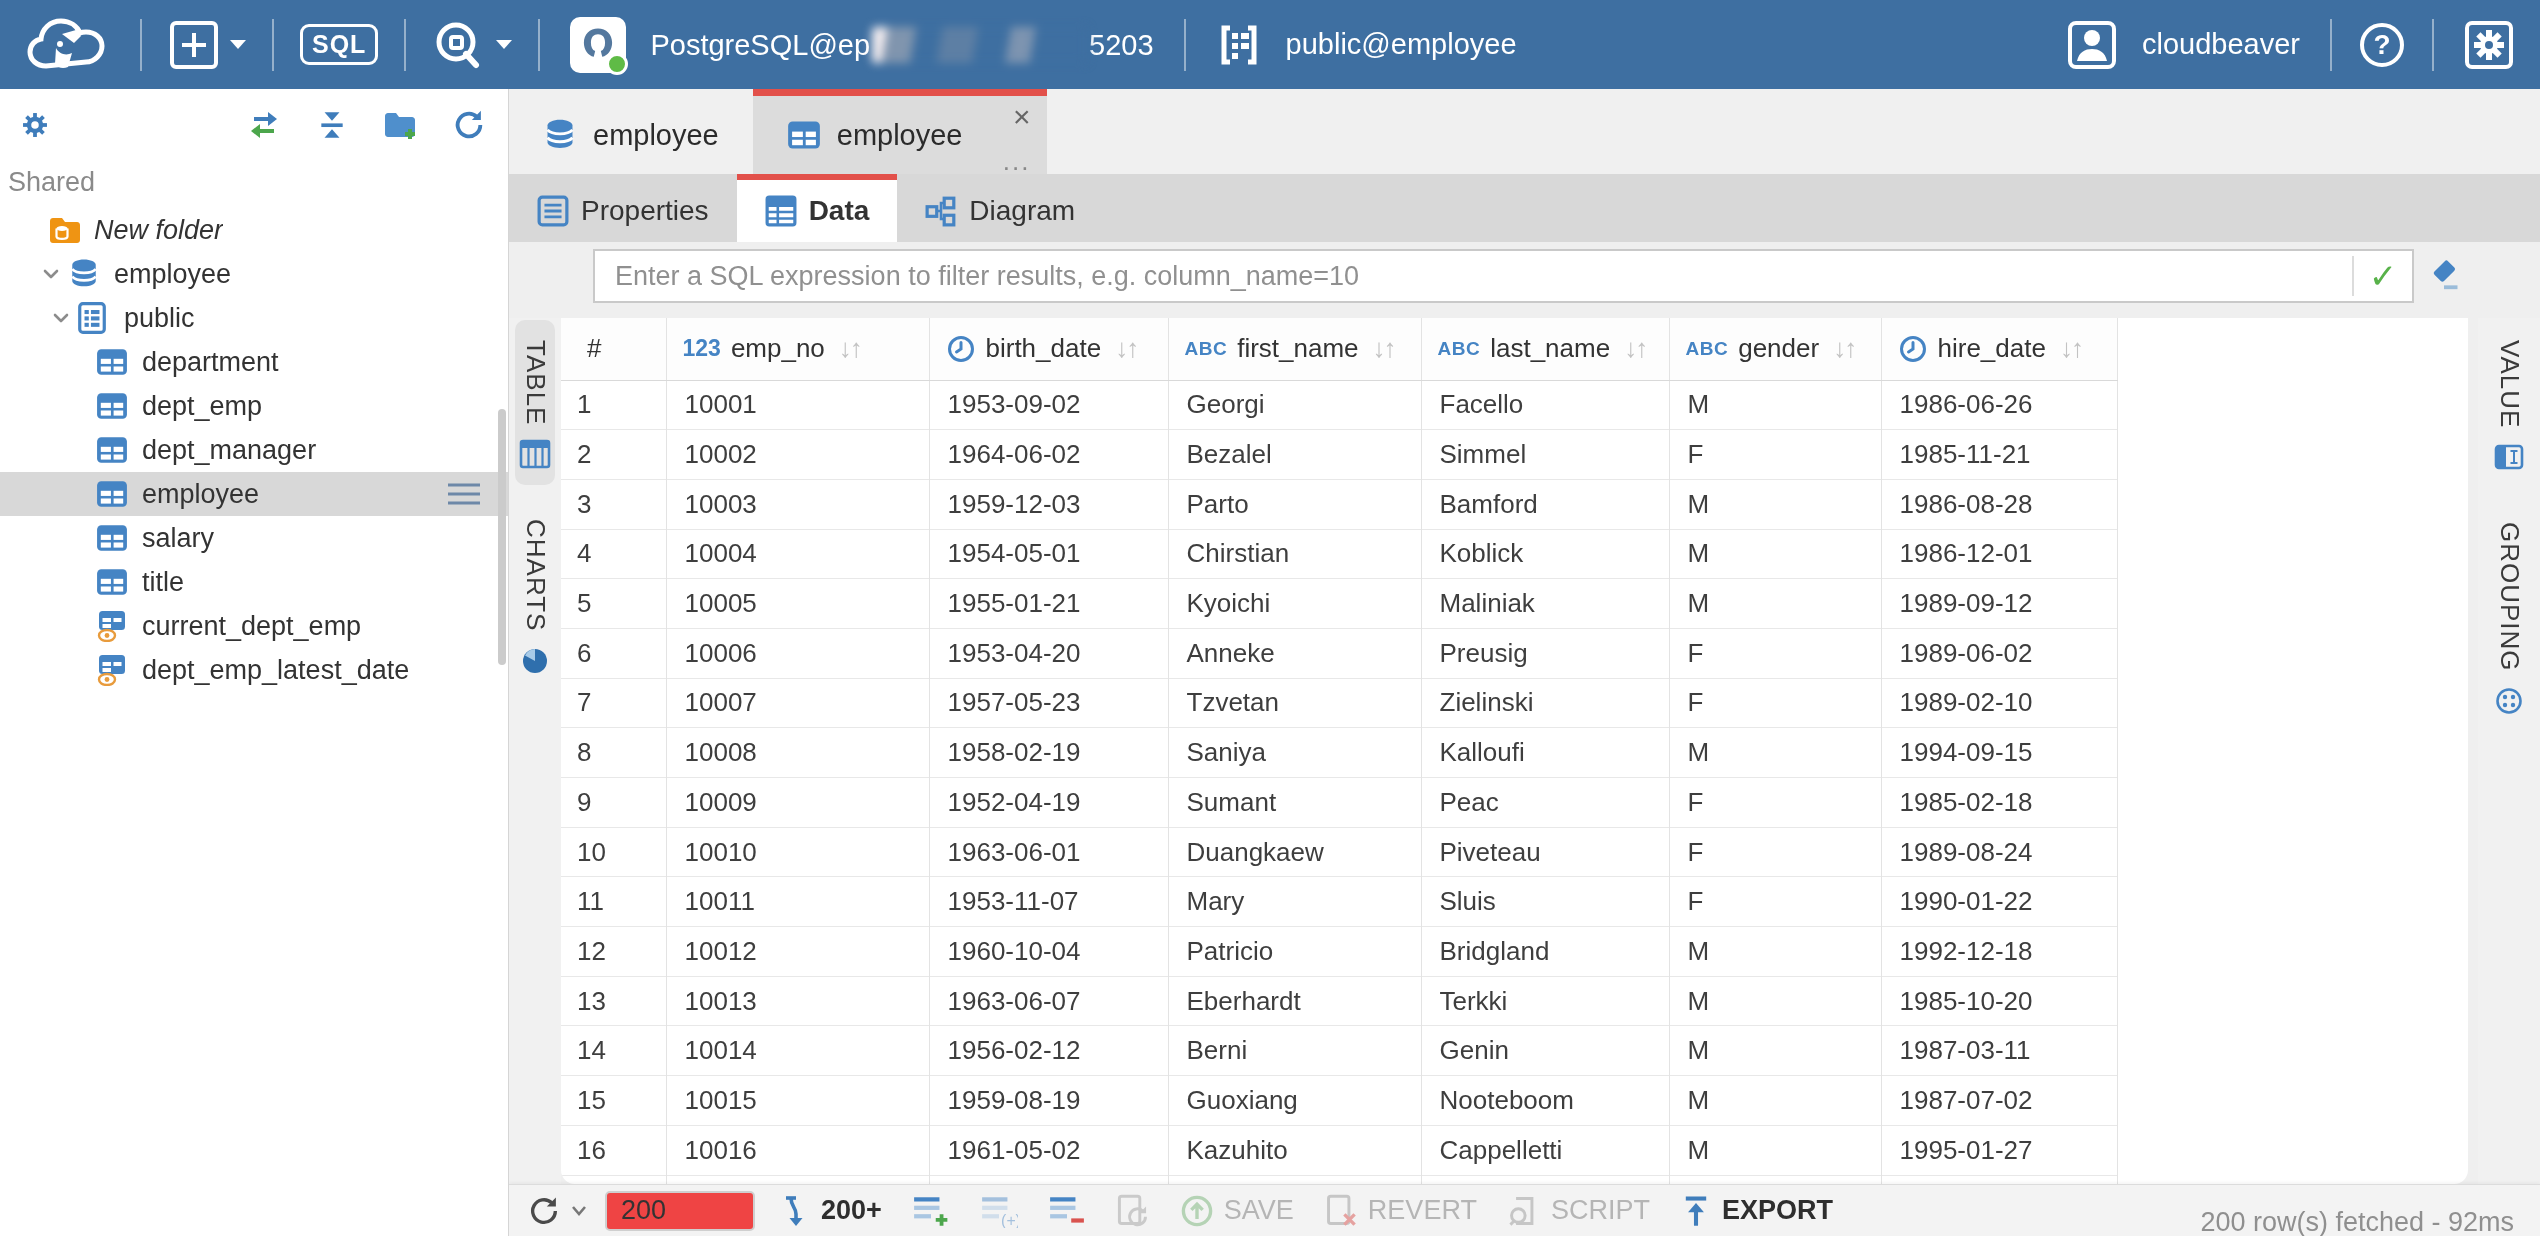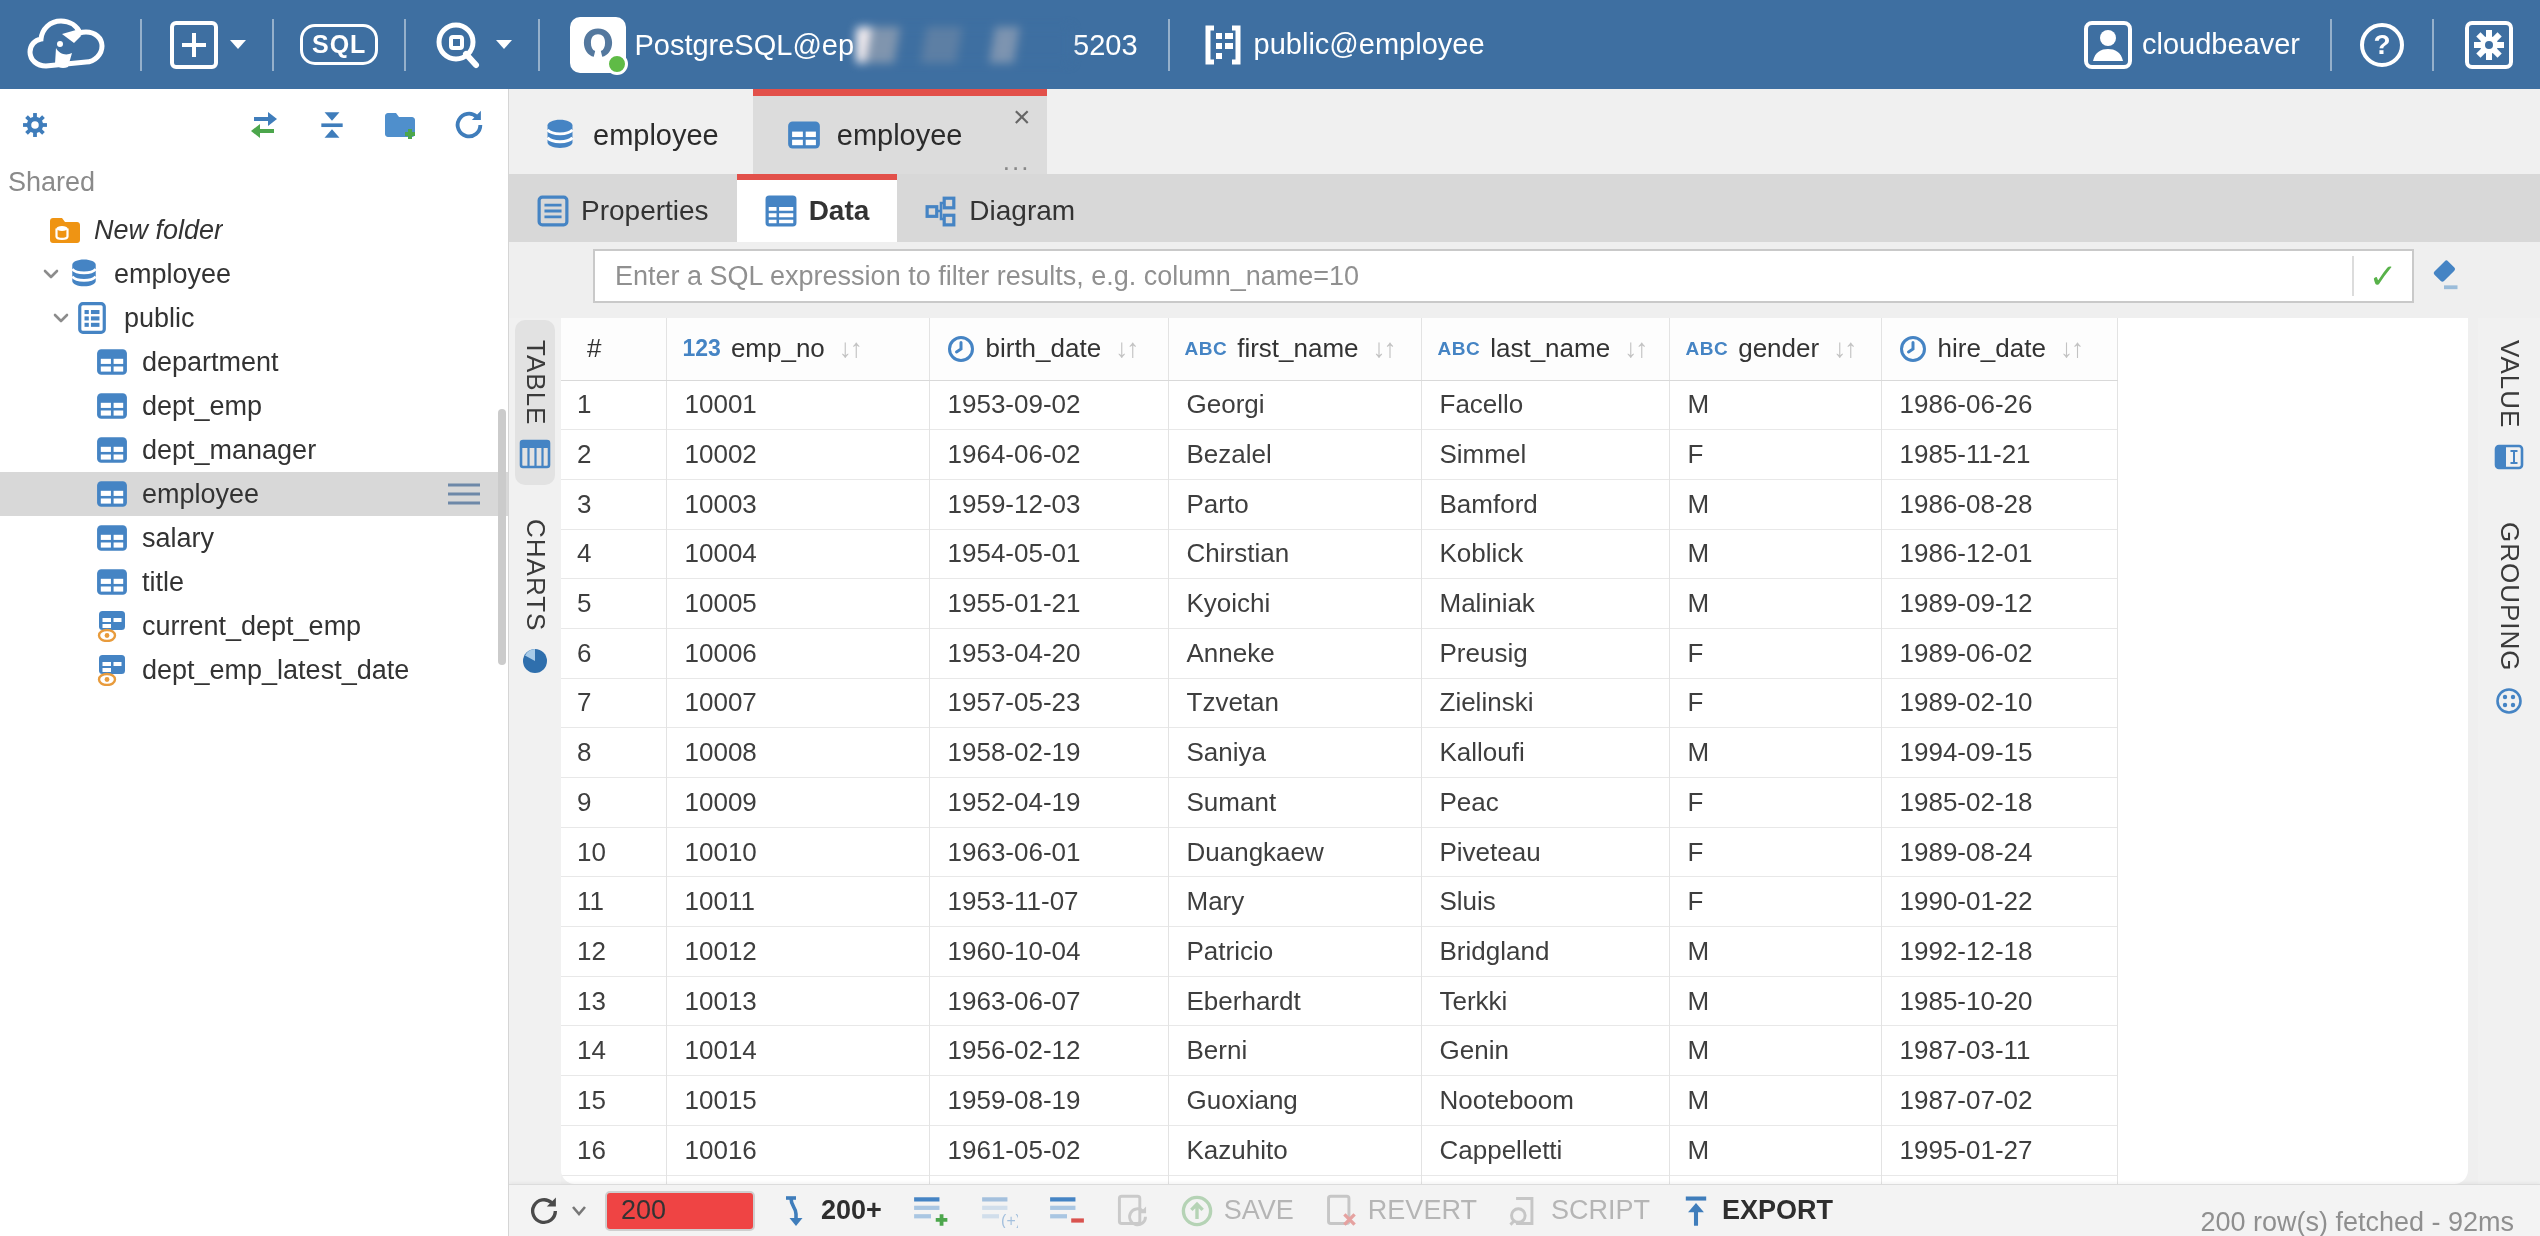--- a/index.html
+++ b/index.html
@@ -6,25 +6,25 @@
   html,body { width:2540px; height:1236px; overflow:hidden;
     font-family:"Liberation Sans","DejaVu Sans",sans-serif; background:#efefef; }
   .app { display:flex; flex-direction:column; width:100%; height:100%; }
 
   
   .topbar { height:89px; background:#3e6fa1; display:flex; align-items:center; color:#fff; flex:0 0 auto; }
   .tb-logo { margin:0 26px 0 24px; display:flex; align-items:center; cursor:pointer; }
   .tb-sep { width:2px; height:52px; background:rgba(255,255,255,.45); margin:0 4px; flex:0 0 auto; }
   .tb-btn { background:none; border:none; color:#fff; display:flex; align-items:center; gap:8px;
             padding:0 22px; height:100%; cursor:pointer; }
-  .sql-badge { border:3px solid #fff; border-radius:15px; padding:3px 9px; font-weight:bold;
+  .sql-badge { border:3px solid #fff; border-radius:9px; padding:3px 9px; font-weight:bold;
                font-size:25px; letter-spacing:1px; }
   .chev-w { width:0; height:0; border-left:8px solid transparent; border-right:8px solid transparent;
             border-top:9px solid #fff; margin-left:2px; }
-  .tb-item { display:flex; align-items:center; gap:8px; padding:0 26px; height:100%;
+  .tb-item { display:flex; align-items:center; gap:24px; padding:0 26px; height:100%;
              font-size:29px; cursor:pointer; white-space:nowrap; }
   .pgbox { width:56px; height:56px; background:#fff; border-radius:10px; position:relative;
            display:flex; align-items:center; justify-content:center; }
   .pgdot { position:absolute; right:-2px; bottom:-2px; width:22px; height:22px; border-radius:50%;
            background:#5fbb46; border:3px solid #fff; }
   .redact { display:inline-block; width:215px; height:36px; vertical-align:-8px; border-radius:4px; margin:0 2px;
     background:linear-gradient(100deg,#f5eef0 0 7%,#8095ae 7% 20%,#3e6fa1 20% 32%,#5d7fa4 32% 48%,#3e6fa1 48% 63%,#7d94b0 63% 74%,#3e6fa1 74% 100%);
     filter:blur(5px); }
   .tb-spacer { flex:1; }
   .tb-iconbtn { background:none; border:none; padding:0 24px; height:100%; display:flex;

